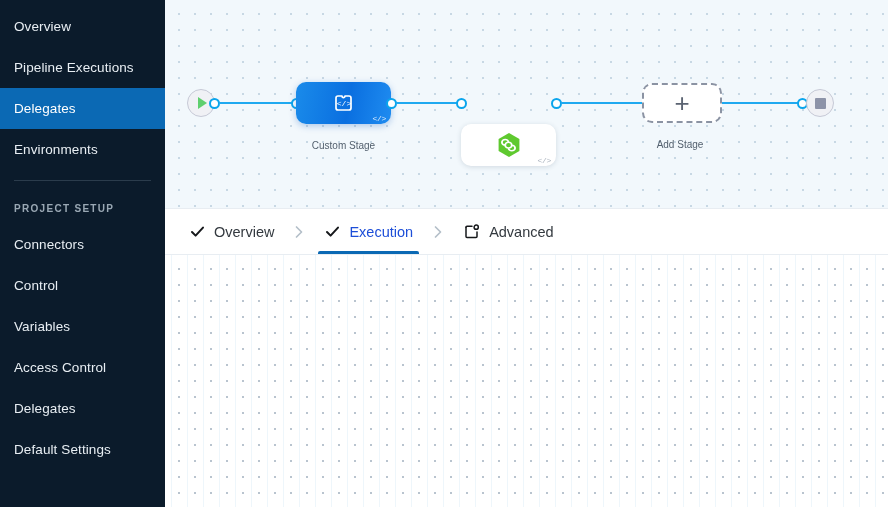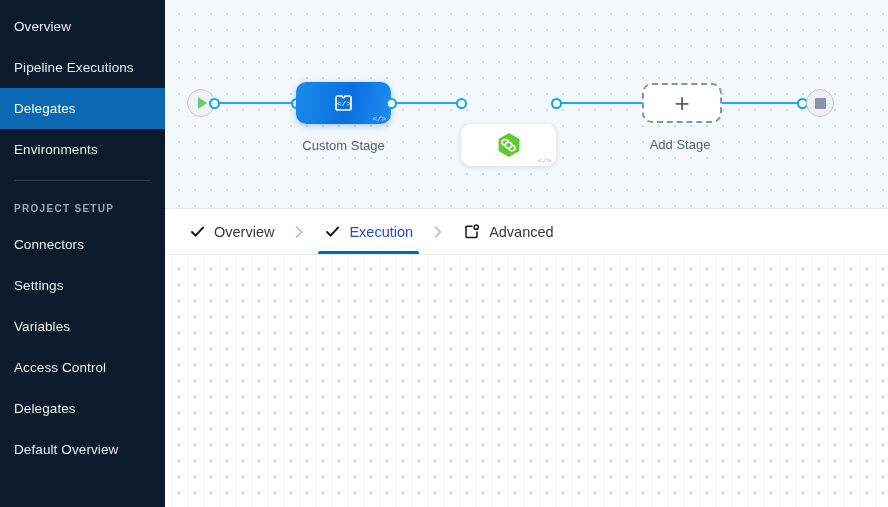--- a/index.html
+++ b/index.html
@@ -206,21 +206,21 @@
     color: #5b6472;
     font-size: 26px;
     line-height: 1;
     font-weight: 300;
   }
 
   .node-label {
     position: absolute;
     text-align: center;
     color: #53606e;
-    font-size: 13px;
+    font-size: 10px;
     line-height: 21px;
     white-space: nowrap;
   }
 </style>
 </head>
 <body>
 
 <div id="app">
 
   <nav id="sidebar">
@@ -239,33 +239,33 @@
     </div>
 
     <div class="nav-divider"></div>
 
     <div class="nav-section-label">PROJECT SETUP</div>
 
     <div class="nav-item">
       <span>Connectors</span>
     </div>
     <div class="nav-item">
-      <span>Settings</span>
+      <span>Control</span>
     </div>
     <div class="nav-item">
       <span>Variables</span>
     </div>
     <div class="nav-item">
       <span>Access Control</span>
     </div>
     <div class="nav-item">
       <span>Delegates</span>
     </div>
     <div class="nav-item">
-      <span>Default Overview</span>
+      <span>Default Settings</span>
     </div>
   </nav>
 
   <div id="content">
 
     <div class="canvas canvas-top">
 
       <div class="node-abs terminal" style="left:22px; top:89px;">
         <div class="play-tri"></div>
       </div>

